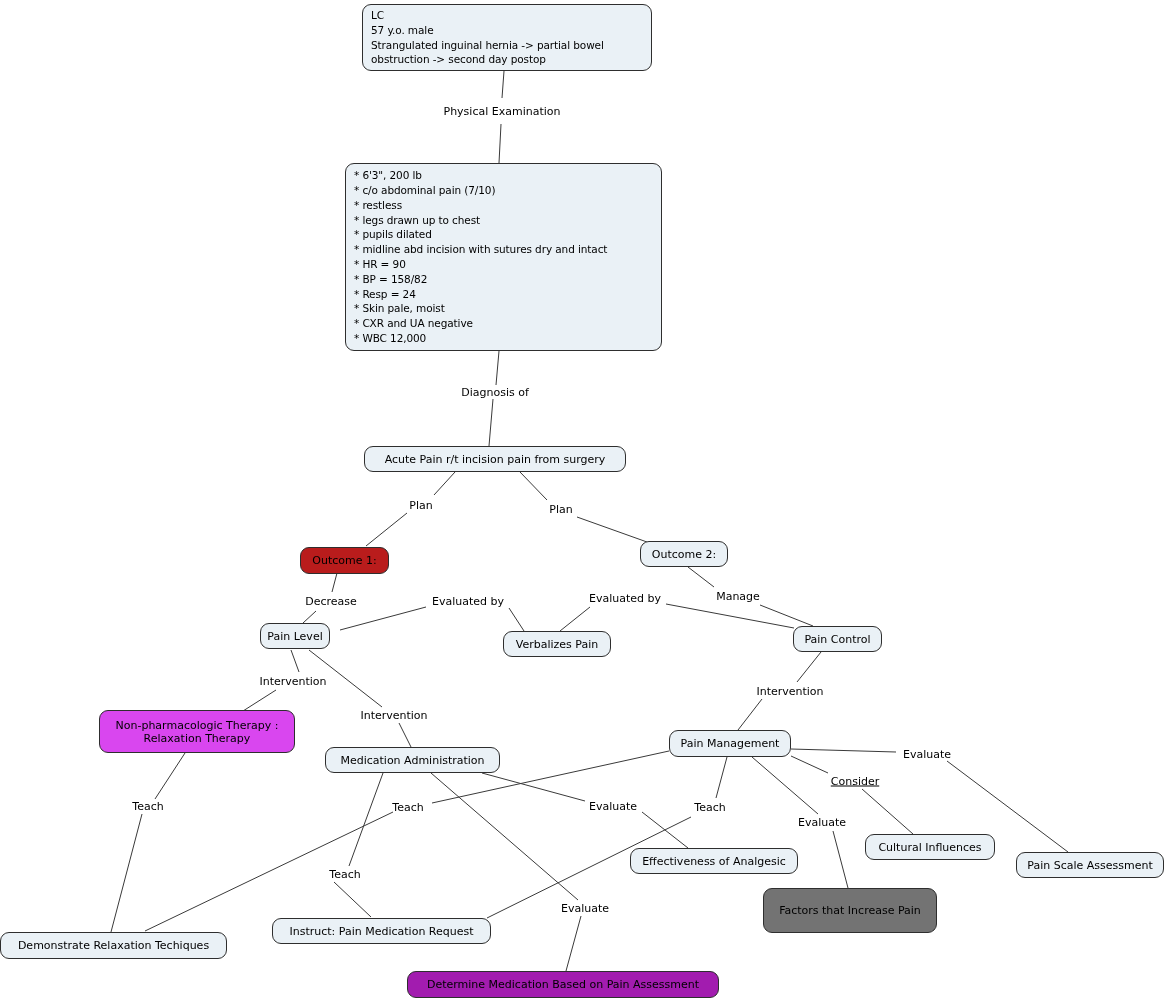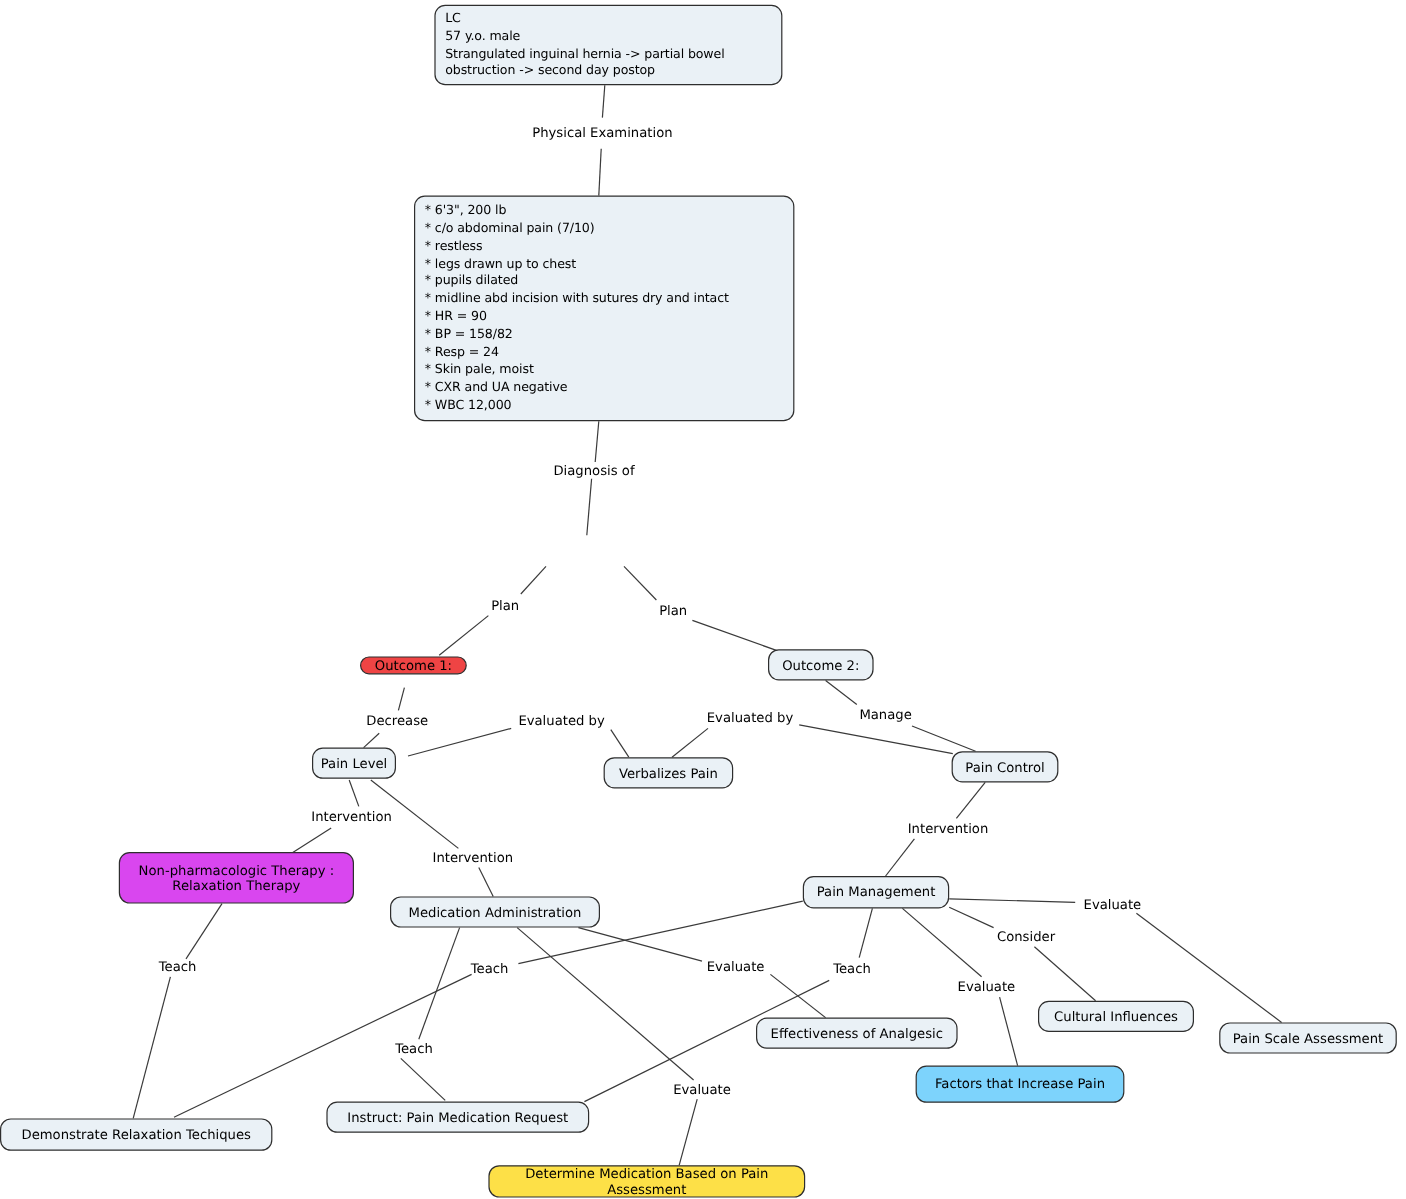--- a/index.html
+++ b/index.html
@@ -102,49 +102,50 @@
 * restless
 * legs drawn up to chest
 * pupils dilated
 * midline abd incision with sutures dry and intact
 * HR = 90
 * BP = 158/82
 * Resp = 24
 * Skin pale, moist
 * CXR and UA negative
 * WBC 12,000</div>
-    <div class="node" style="left: 300px; top: 547px; width: 89px; height: 15px; background: #ef4444; border-color: rgb(46, 46, 46); color: rgb(0, 0, 0);">Outcome 1:</div>
+    <div class="node" style="left: 364px; top: 446px; width: 262px; height: 26px; background: rgb(234, 241, 246); border-color: rgb(46, 46, 46); color: rgb(0, 0, 0);">Acute Pain r/t incision pain from surgery</div>
+    <div class="node" style="left: 300px; top: 547px; width: 89px; height: 27px; background: #b91c1c; border-color: rgb(46, 46, 46); color: rgb(0, 0, 0);">Outcome 1:</div>
     <div class="node" style="left: 640px; top: 541px; width: 88px; height: 26px; background: rgb(234, 241, 246); border-color: rgb(46, 46, 46); color: rgb(0, 0, 0);">Outcome 2:</div>
     <div class="node" style="left: 260px; top: 623px; width: 70px; height: 26px; background: rgb(234, 241, 246); border-color: rgb(46, 46, 46); color: rgb(0, 0, 0);">Pain Level</div>
     <div class="node" style="left: 503px; top: 631px; width: 108px; height: 26px; background: rgb(234, 241, 246); border-color: rgb(46, 46, 46); color: rgb(0, 0, 0);">Verbalizes Pain</div>
     <div class="node" style="left: 793px; top: 626px; width: 89px; height: 26px; background: rgb(234, 241, 246); border-color: rgb(46, 46, 46); color: rgb(0, 0, 0);">Pain Control</div>
     <div class="node" style="left: 99px; top: 710px; width: 196px; height: 43px; background: #d946ef; border-color: rgb(46, 46, 46); color: rgb(0, 0, 0);">Non-pharmacologic Therapy :
 Relaxation Therapy</div>
     <div class="node" style="left: 325px; top: 747px; width: 175px; height: 26px; background: rgb(234, 241, 246); border-color: rgb(46, 46, 46); color: rgb(0, 0, 0);">Medication Administration</div>
     <div class="node" style="left: 669px; top: 730px; width: 122px; height: 27px; background: rgb(234, 241, 246); border-color: rgb(46, 46, 46); color: rgb(0, 0, 0);">Pain Management</div>
     <div class="node" style="left: 630px; top: 848px; width: 168px; height: 26px; background: rgb(234, 241, 246); border-color: rgb(46, 46, 46); color: rgb(0, 0, 0);">Effectiveness of Analgesic</div>
     <div class="node" style="left: 865px; top: 834px; width: 130px; height: 26px; background: rgb(234, 241, 246); border-color: rgb(46, 46, 46); color: rgb(0, 0, 0);">Cultural Influences</div>
     <div class="node" style="left: 1016px; top: 852px; width: 148px; height: 26px; background: rgb(234, 241, 246); border-color: rgb(46, 46, 46); color: rgb(0, 0, 0);">Pain Scale Assessment</div>
-    <div class="node" style="left: 763px; top: 888px; width: 174px; height: 31px; background: #7dd3fc; border-color: rgb(46, 46, 46); color: rgb(0, 0, 0);">Factors that Increase Pain</div>
+    <div class="node" style="left: 763px; top: 888px; width: 174px; height: 45px; background: #737373; border-color: rgb(46, 46, 46); color: rgb(0, 0, 0);">Factors that Increase Pain</div>
     <div class="node" style="left: 272px; top: 918px; width: 219px; height: 26px; background: rgb(234, 241, 246); border-color: rgb(46, 46, 46); color: rgb(0, 0, 0);">Instruct: Pain Medication Request</div>
     <div class="node" style="left: 0px; top: 932px; width: 227px; height: 27px; background: rgb(234, 241, 246); border-color: rgb(46, 46, 46); color: rgb(0, 0, 0);">Demonstrate Relaxation Techiques</div>
-    <div class="node" style="left: 407px; top: 971px; width: 264px; height: 27px; background: #fde047; border-color: rgb(46, 46, 46); color: rgb(0, 0, 0);">Determine Medication Based on Pain Assessment</div>
+    <div class="node" style="left: 407px; top: 971px; width: 312px; height: 27px; background: #a21caf; border-color: rgb(46, 46, 46); color: rgb(0, 0, 0);">Determine Medication Based on Pain Assessment</div>
     <div class="link-label" style="left: 502px; top: 111px; color: rgb(0, 0, 0);">Physical Examination</div>
     <div class="link-label" style="left: 495px; top: 392px; color: rgb(0, 0, 0);">Diagnosis of</div>
     <div class="link-label" style="left: 421px; top: 505px; color: rgb(0, 0, 0);">Plan</div>
     <div class="link-label" style="left: 561px; top: 509px; color: rgb(0, 0, 0);">Plan</div>
     <div class="link-label" style="left: 331px; top: 601px; color: rgb(0, 0, 0);">Decrease</div>
     <div class="link-label" style="left: 738px; top: 596px; color: rgb(0, 0, 0);">Manage</div>
     <div class="link-label" style="left: 468px; top: 601px; color: rgb(0, 0, 0);">Evaluated by</div>
     <div class="link-label" style="left: 625px; top: 598px; color: rgb(0, 0, 0);">Evaluated by</div>
     <div class="link-label" style="left: 293px; top: 681px; color: rgb(0, 0, 0);">Intervention</div>
     <div class="link-label" style="left: 394px; top: 715px; color: rgb(0, 0, 0);">Intervention</div>
     <div class="link-label" style="left: 790px; top: 691px; color: rgb(0, 0, 0);">Intervention</div>
     <div class="link-label" style="left: 148px; top: 806px; color: rgb(0, 0, 0);">Teach</div>
     <div class="link-label" style="left: 345px; top: 874px; color: rgb(0, 0, 0);">Teach</div>
     <div class="link-label" style="left: 613px; top: 806px; color: rgb(0, 0, 0);">Evaluate</div>
     <div class="link-label" style="left: 585px; top: 908px; color: rgb(0, 0, 0);">Evaluate</div>
     <div class="link-label" style="left: 408px; top: 807px; color: rgb(0, 0, 0);">Teach</div>
     <div class="link-label" style="left: 710px; top: 807px; color: rgb(0, 0, 0);">Teach</div>
     <div class="link-label" style="left: 822px; top: 822px; color: rgb(0, 0, 0);">Evaluate</div>
-    <div class="link-label" style="left: 855px; top: 781px; color: rgb(0, 0, 0);">Consider</div>
+    <div class="link-label" style="left: 855px; top: 781px; color: rgb(0, 0, 0); text-decoration: underline;">Consider</div>
     <div class="link-label" style="left: 927px; top: 754px; color: rgb(0, 0, 0);">Evaluate</div>
   </div>
 
 </body></html>

